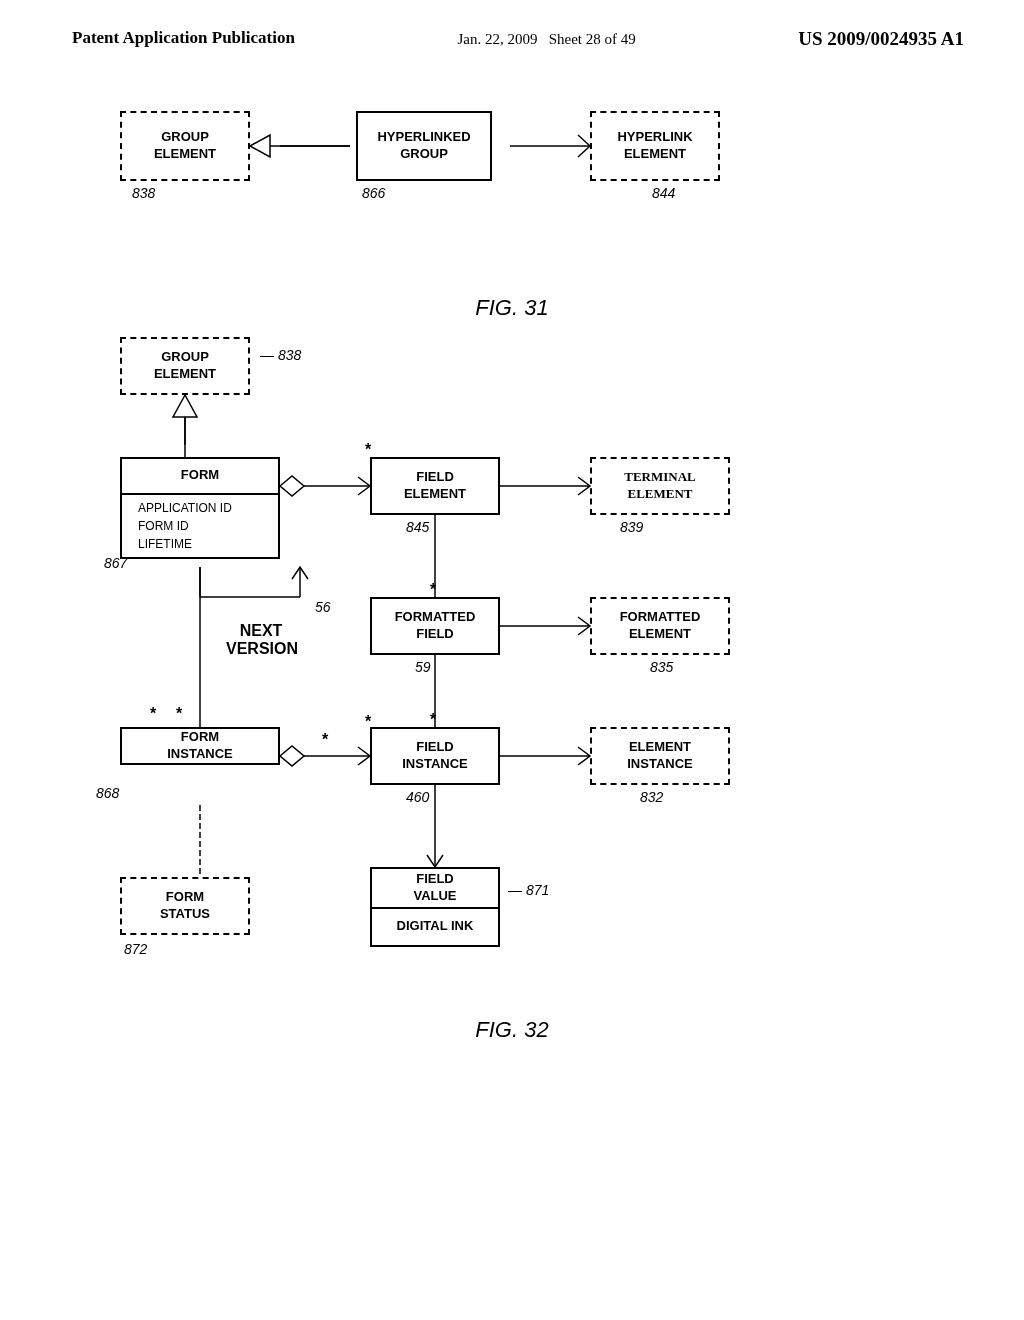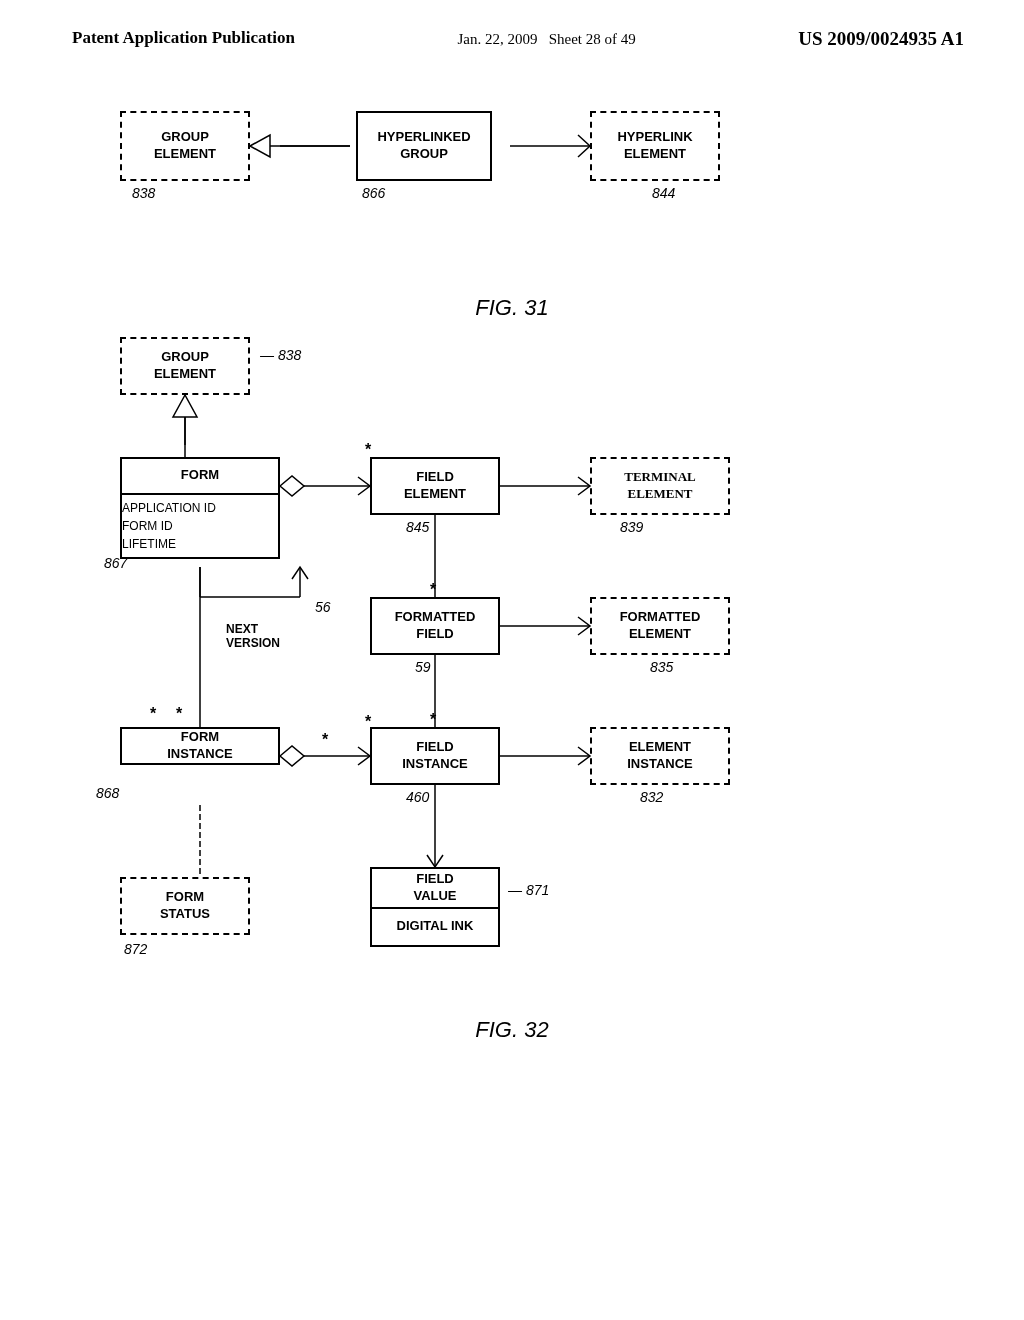--- a/index.html
+++ b/index.html
@@ -153,41 +153,41 @@
 ELEMENT</span>
     </div>
     <span class="ref-label" style="left:200px; top:10px;">
       — <span>838</span>
     </span>
 
     <div style="position:absolute; left:60px; top:120px; width:160px;">
       <div class="box-solid" style="position:relative; left:0; top:0; width:160px; height:38px;">
         <span>FORM</span>
       </div>
-      <div style="border:2px solid #000; border-top:none; width:160px; padding:4px 0; font-family:Arial,sans-serif; font-size:12px; line-height:1.5;">
+      <div style="border:2px solid #000; border-top:none; width:160px; padding:4px 16px; font-family:Arial,sans-serif; font-size:12px; line-height:1.5;">
         <span style="white-space:pre-line;">APPLICATION ID
 FORM ID
 LIFETIME</span>
       </div>
     </div>
     <span class="ref-label" style="left:44px; top:218px;">867</span>
 
     <div class="box-solid" style="left:310px; top:120px; width:130px; height:58px;">
       <span style="white-space:pre-line;">FIELD
 ELEMENT</span>
     </div>
     <span class="ref-label" style="left:346px; top:182px;">845</span>
 
     <div class="box-dashed" style="left:530px; top:120px; width:140px; height:58px;">
       <span style="white-space:pre-line;font-family:Liberation Serif, serif;">TERMINAL
 ELEMENT</span>
     </div>
     <span class="ref-label" style="left:560px; top:182px;">839</span>
 
-    <div style="position:absolute; left:166px; top:285px; font-family:Arial,sans-serif; font-size:12px; font-weight:bold; text-align:left; width:70px;">
+    <div style="position:absolute; left:166px; top:285px; font-family:Arial,sans-serif; font-size:16px; font-weight:bold; text-align:center; width:70px;">
       <span style="white-space:pre-line;">NEXT
 VERSION</span>
     </div>
 
     <span class="ref-label" style="left:255px; top:262px;">56</span>
 
     <div class="box-solid" style="left:310px; top:260px; width:130px; height:58px;">
       <span style="white-space:pre-line;">FORMATTED
 FIELD</span>
     </div>

